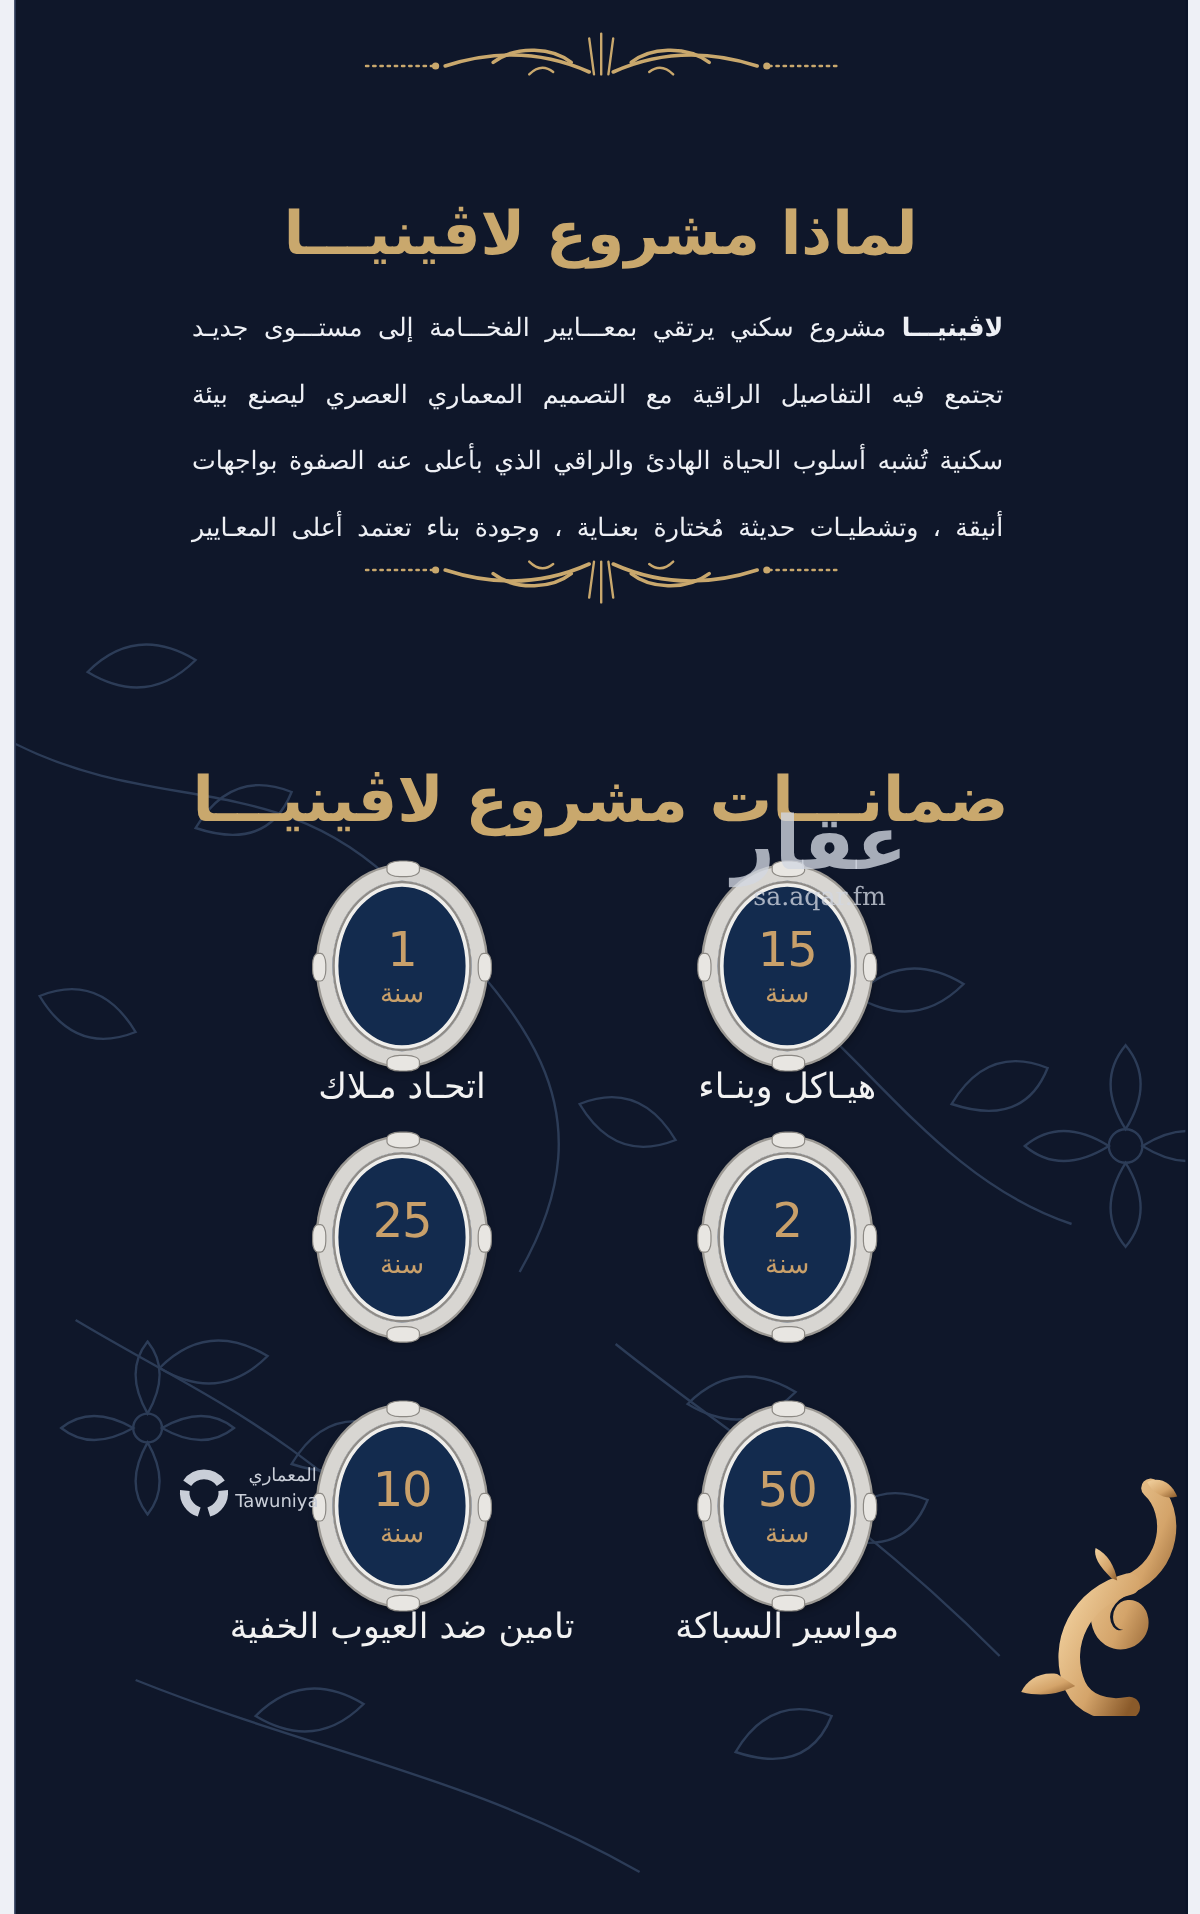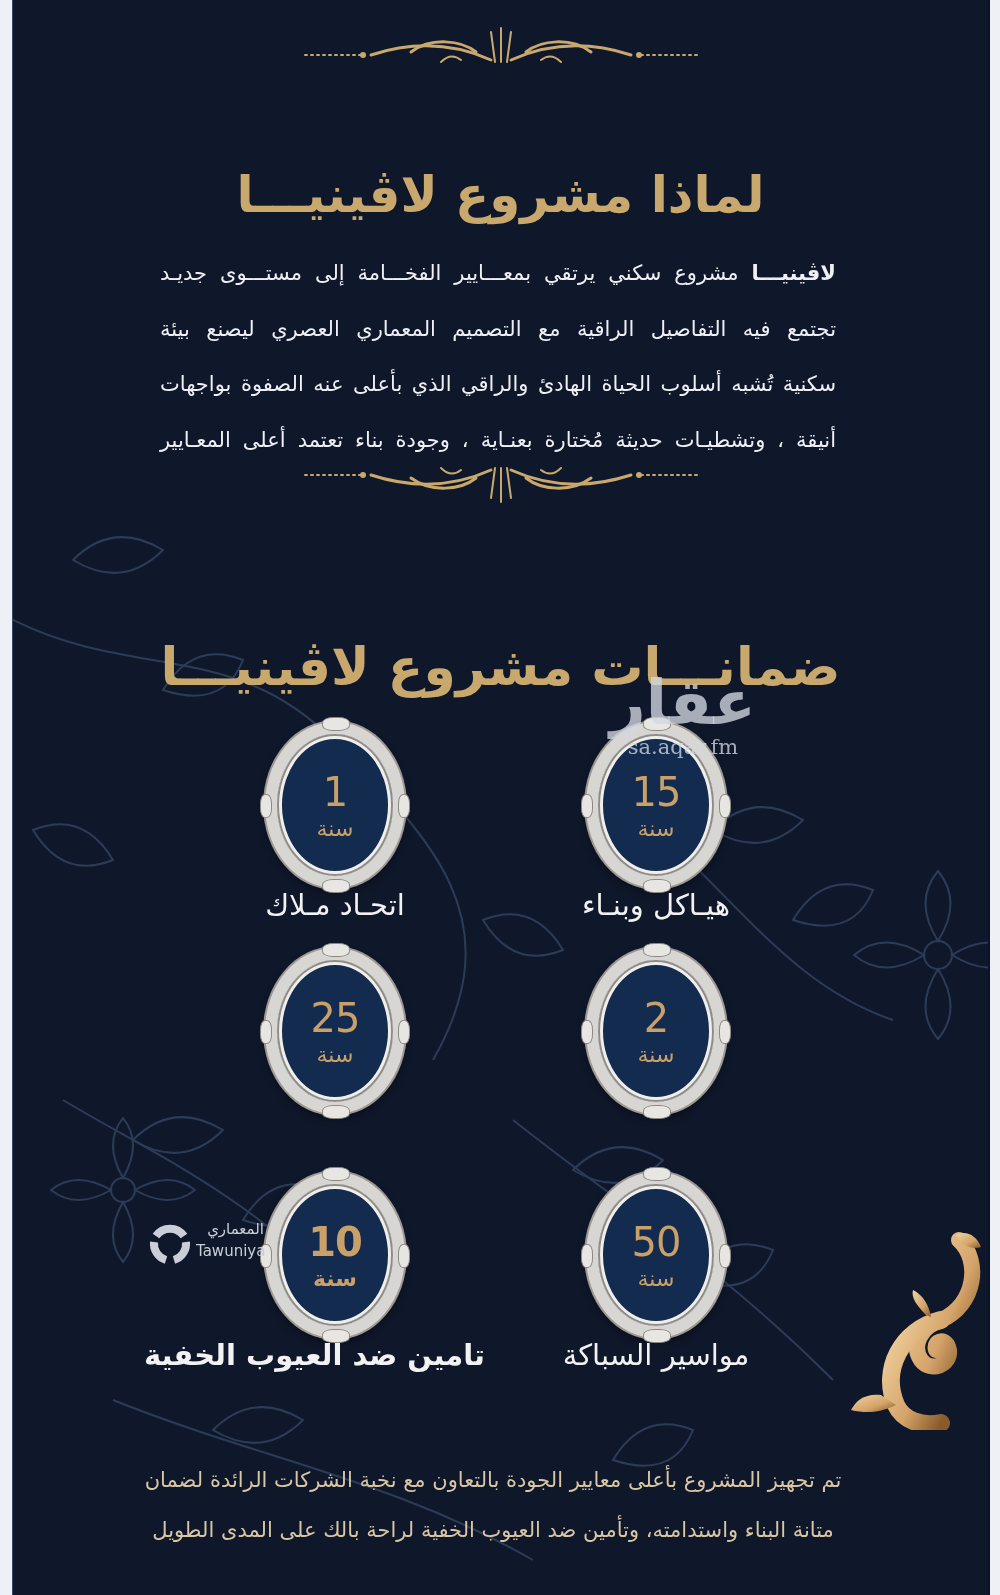--- a/index.html
+++ b/index.html
@@ -216,21 +216,21 @@
       <span class="knob-top"></span>
         <span class="knob-bot"></span>
         <span class="knob-l"></span>
         <span class="knob-r"></span>
       <div class="num">50</div>
       <div class="unit">سنة</div>
     </div>
     <div class="label">مواسير السباكة</div>
   </div>
 
-  <div class="tile" style="left:172px; top:1172px;font-weight:bold;">
+  <div class="tile" style="left:172px; top:1172px;">
     <div class="frame">
       <span class="knob-top"></span>
         <span class="knob-bot"></span>
         <span class="knob-l"></span>
         <span class="knob-r"></span>
       <div class="num">10</div>
       <div class="unit">سنة</div>
     </div>
     <div class="label">تامين ضد العيوب الخفية</div>
   </div>
@@ -258,17 +258,13 @@
         <stop offset="1" stop-color="#8a5a2a"></stop>
       </linearGradient>
     </defs>
     <path d="M118 35 C140 55 135 100 100 115 C80 122 70 140 80 155 C90 168 110 160 108 145 C106 132 92 135 95 145" fill="none" stroke="url(#gold)" stroke-width="16" stroke-linecap="round"></path>
     <path d="M100 115 C60 125 40 165 55 200 C62 215 80 222 100 218" fill="none" stroke="url(#gold)" stroke-width="18" stroke-linecap="round"></path>
     <path d="M40 190 C25 188 15 195 10 205 C30 210 45 205 55 200z" fill="url(#gold)"></path>
     <path d="M115 30 C120 40 130 45 140 42 C135 30 125 25 115 30z" fill="url(#gold)"></path>
     <path d="M85 110 C75 100 70 92 72 85 C82 90 88 100 90 112z" fill="url(#gold)"></path>
   </svg>
 
-  <div class="footer">
-    <p>تم تجهيز المشروع بأعلى معايير الجودة بالتعاون مع نخبة الشركات الرائدة لضمان</p>
-    <p>متانة البناء واستدامته، وتأمين ضد العيوب الخفية لراحة بالك على المدى الطويل</p>
-  </div>
 </div>
 
 </body></html>

